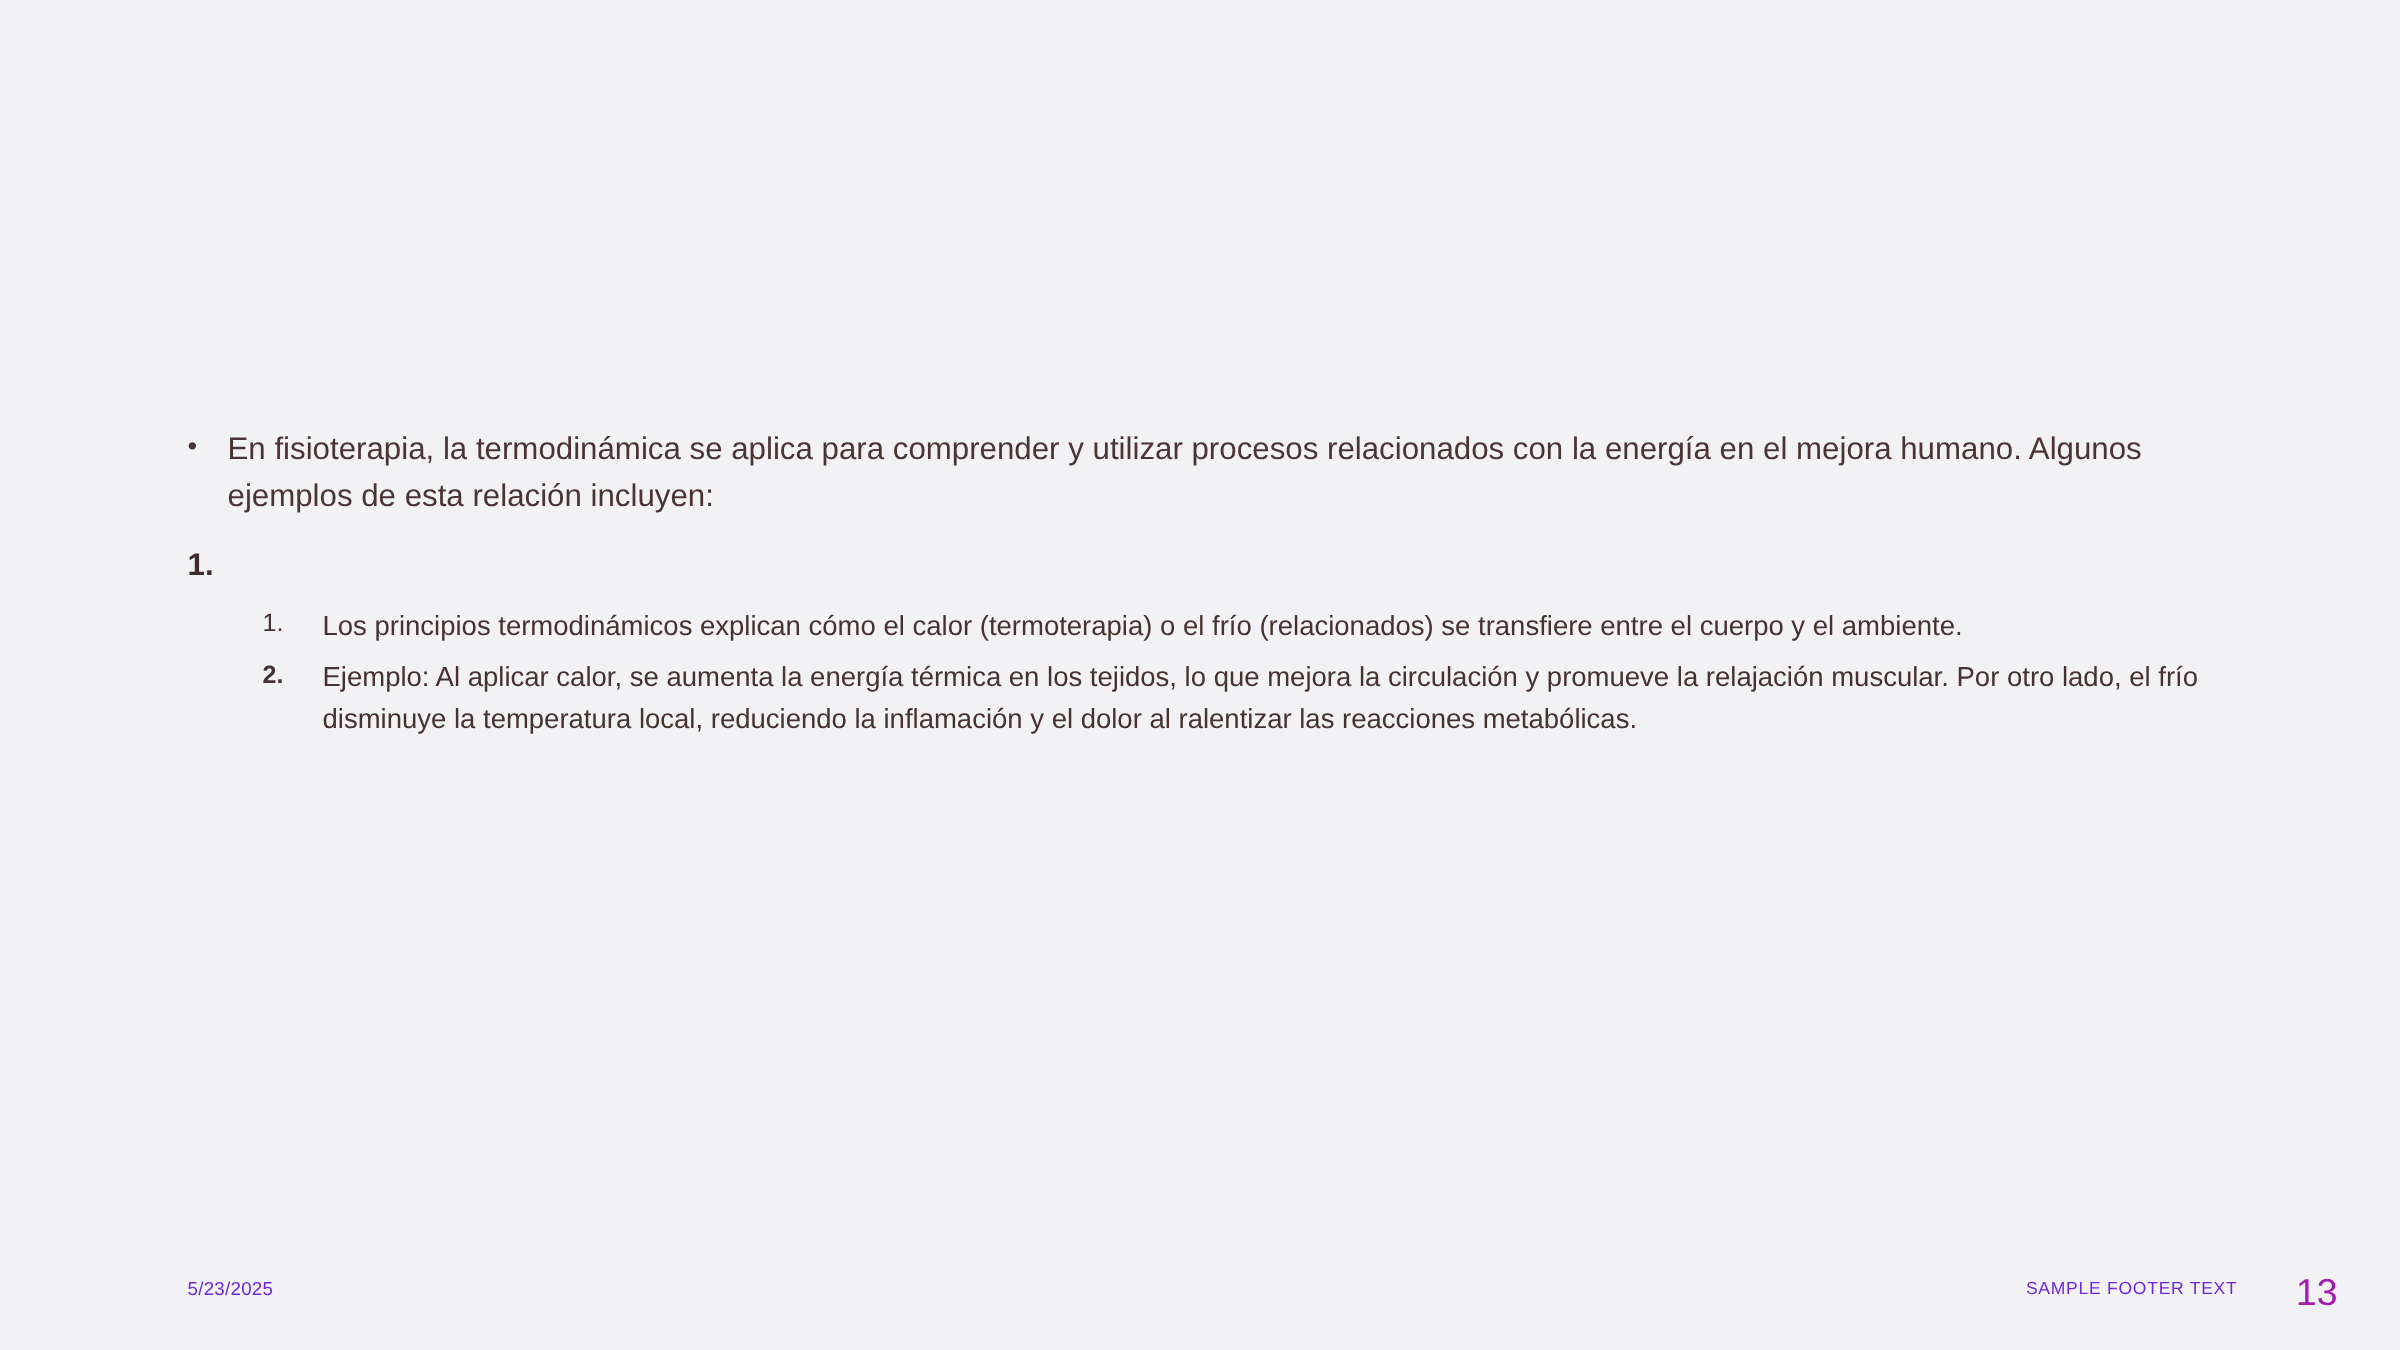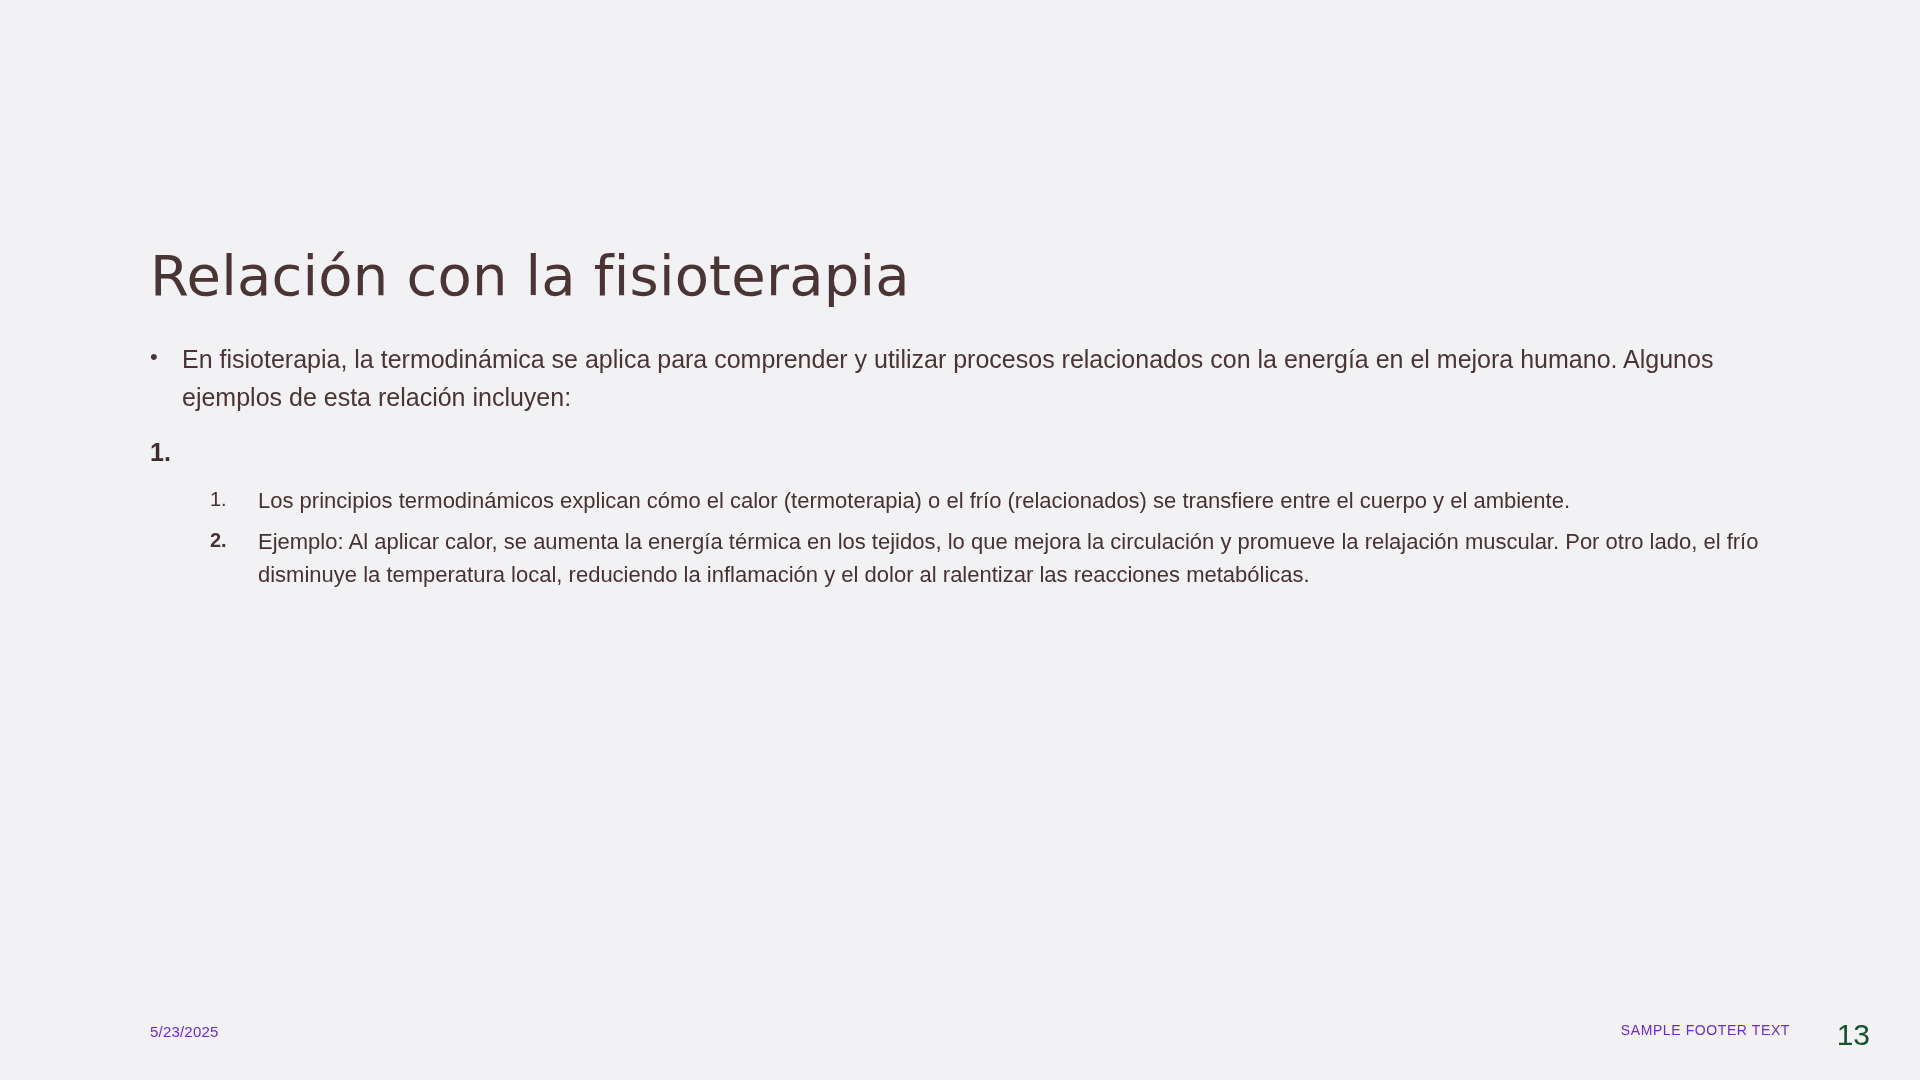--- a/index.html
+++ b/index.html
@@ -117,30 +117,29 @@
     bottom: 42px;
     font-size: 14px;
     letter-spacing: 0.6px;
     color: #6d28d9;
   }
   .page-number {
     position: absolute;
     right: 50px;
     bottom: 28px;
     font-size: 30px;
-    color: #14532d;
+    color: #a21caf;
     margin-left: 41px;
   }
 </style>
 </head>
 <body>
 
 <div class="slide">
 
-  <h1 class="title">Relación con la fisioterapia</h1>
 
   <div class="content">
 
     <div class="bullet-l1">
       <span class="marker">•</span>
       <span class="text">En fisioterapia, la termodinámica se aplica para comprender y utilizar procesos relacionados con la energía en el mejora humano. Algunos ejemplos de esta relación incluyen:</span>
     </div>
 
     <div class="num-l1">
       <span class="marker">1.</span>

